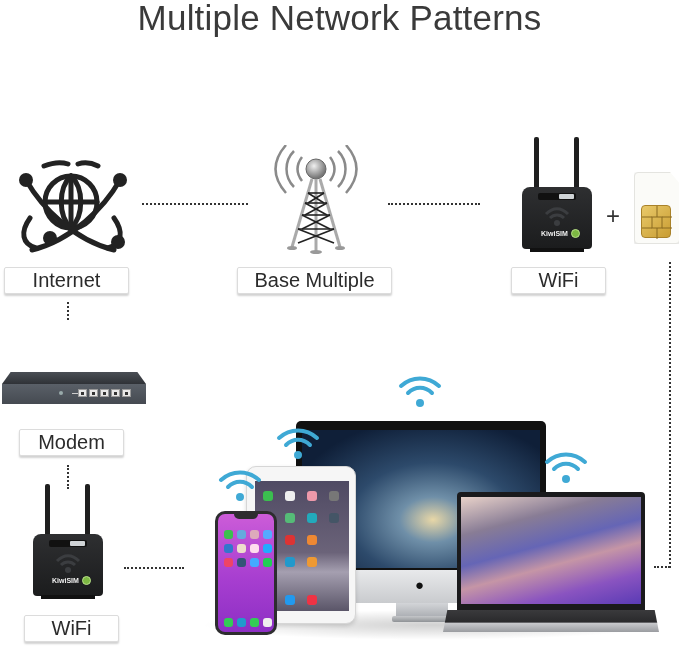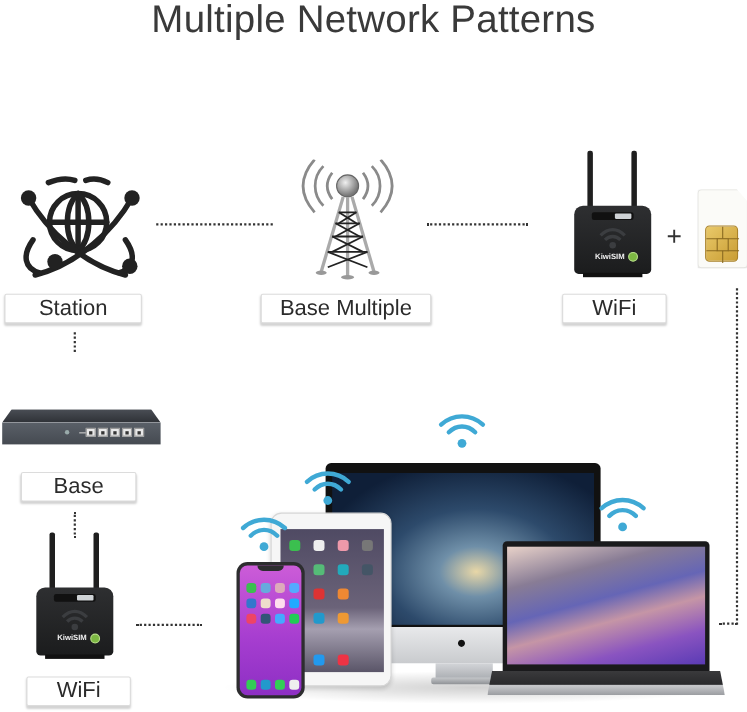--- a/index.html
+++ b/index.html
@@ -101,21 +101,21 @@
       <path d="M84 8 C76 4 70 4 64 6"></path>
     </g>
     <g fill="#222">
       <circle cx="12" cy="22" r="7"></circle>
       <circle cx="106" cy="22" r="7"></circle>
       <circle cx="36" cy="80" r="7"></circle>
       <circle cx="104" cy="84" r="7"></circle>
     </g>
   </svg>
 </div>
-<div class="label" style="left:4px;top:267px;width:125px;">Station</div>
+<div class="label" style="left:4px;top:267px;width:125px;">Internet</div>
 
 <div class="abs" style="left:264px;top:145px;width:104px;height:110px;">
   <svg width="104" height="110" viewBox="0 0 104 110">
     <g fill="none" stroke="#8a8a8a" stroke-width="2.5">
       <path d="M30 6 C20 16 20 32 30 42"></path>
       <path d="M38 12 C32 20 32 28 38 36"></path>
       <path d="M74 6 C84 16 84 32 74 42"></path>
       <path d="M66 12 C72 20 72 28 66 36"></path>
       <path d="M22 0 C8 16 8 32 22 48"></path>
       <path d="M82 0 C96 16 96 32 82 48"></path>
@@ -201,21 +201,21 @@
   <div class="modem-front" style="left:2px;top:384px;width:144px;height:20px;">
     <span class="abs" style="left:57px;top:7px;width:4px;height:4px;border-radius:50%;background:#9aa;"></span>
     <span class="abs" style="left:70px;top:9px;width:6px;height:1px;background:#ccc;"></span>
     <div class="port" style="left:76px;top:5px;"></div>
     <div class="port" style="left:87px;top:5px;"></div>
     <div class="port" style="left:98px;top:5px;"></div>
     <div class="port" style="left:109px;top:5px;"></div>
     <div class="port" style="left:120px;top:5px;"></div>
   </div>
 </div>
-<div class="label" style="left:19px;top:429px;width:105px;">Base</div>
+<div class="label" style="left:19px;top:429px;width:105px;">Modem</div>
 <div class="vdot" style="left:67px;top:465px;height:24px;"></div>
 
 <div class="router" style="left:33px;top:484px;width:70px;height:118px;">
   <div class="ant" style="left:12px;top:0;height:56px;"></div>
   <div class="ant" style="left:52px;top:0;height:56px;"></div>
   <div class="body" style="left:0;top:50px;width:70px;height:62px;">
     <div class="panel" style="left:16px;top:6px;width:38px;height:7px;">
         <div class="scr"></div>
       </div>
     <svg class="abs" style="left:22px;top:18px;" width="26" height="22" viewBox="0 0 26 22">

